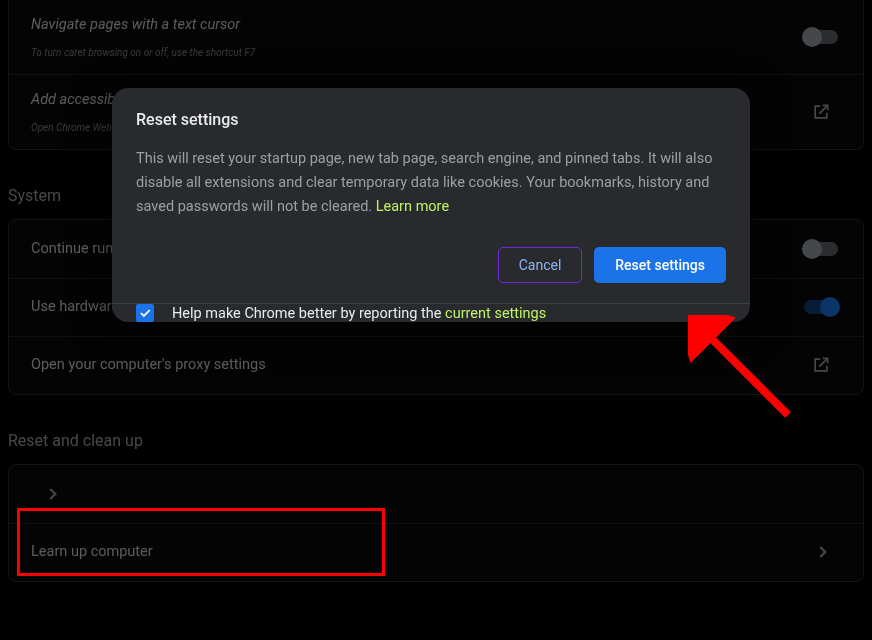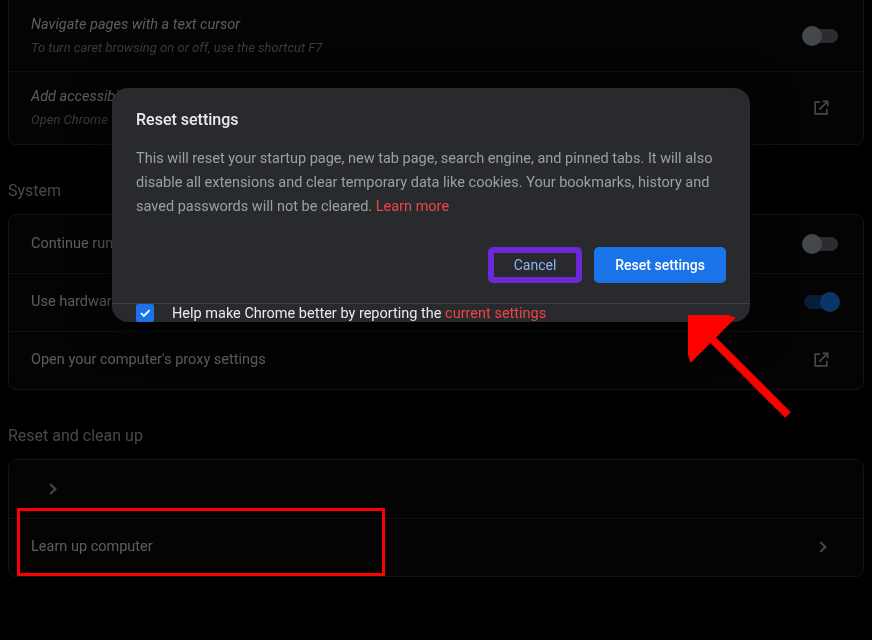--- a/index.html
+++ b/index.html
@@ -31,21 +31,21 @@
   .row {
     display: flex;
     align-items: center;
     justify-content: space-between;
     padding: 14px 22px;
     min-height: 58px;
   }
   .row + .row { border-top: 1px solid #242424; }
   .row-text { flex: 1; }
   .row-title { color: #c9ccd1; font-size: 14.5px; line-height: 1.5; }
-  .row-sub { color: #7d8085; font-size: 13px; line-height: 1.5; margin-top: 2px; }
+  .row-sub { color: #7d8085; font-size: 10px; line-height: 1.5; margin-top: 9px; }
   .row-action {
     width: 40px; display:flex; align-items:center; justify-content:center;
     color: #9aa0a6;
   }
   
   .toggle {
     width: 34px; height: 14px; border-radius: 10px; position: relative;
     background: #5f6368;
   }
   .toggle::after {
@@ -68,27 +68,27 @@
     position: absolute; inset:0; background: rgba(0,0,0,0.55);
   }
   .dialog {
     position:absolute; top:88px; left:112px; width:638px;
     background:#292a2d; border-radius:16px;
     box-shadow: 0 8px 40px rgba(0,0,0,0.6);
   }
   .dlg-body { padding: 22px 24px 20px 24px; }
   .dlg-title { color:#e8eaed; font-size:16px; font-weight:500; margin-bottom:18px; }
   .dlg-text { color:#9aa0a6; font-size:14.5px; line-height:1.65; }
-  .dlg-text a, .link { color:#ef4444; text-decoration:none; cursor:pointer; }
+  .dlg-text a, .link { color:#bef264; text-decoration:none; cursor:pointer; }
   .dlg-buttons { display:flex; justify-content:flex-end; gap:12px; margin-top:28px; }
   .btn {
     height:36px; padding:0 20px; border-radius:5px; font-size:14px;
     display:flex; align-items:center; cursor:pointer; border:1px solid transparent;
   }
-  .btn-secondary { background:transparent; border:6px solid #6d28d9; color:#8ab4f8; }
+  .btn-secondary { background:transparent; border:1px solid #6d28d9; color:#8ab4f8; }
   .btn-primary { background:#1a73e8; color:#fff; font-weight:500; }
   .dlg-footer {
     border-top:1px solid #3c4043; padding:0 24px;
     display:flex; align-items:flex-end; gap:18px;
   }
   .chk {
     width:18px; height:18px; background:#1a73e8; border-radius:2px;
     display:flex; align-items:center; justify-content:center;
   }
   .chk svg { width:14px; height:14px; }

